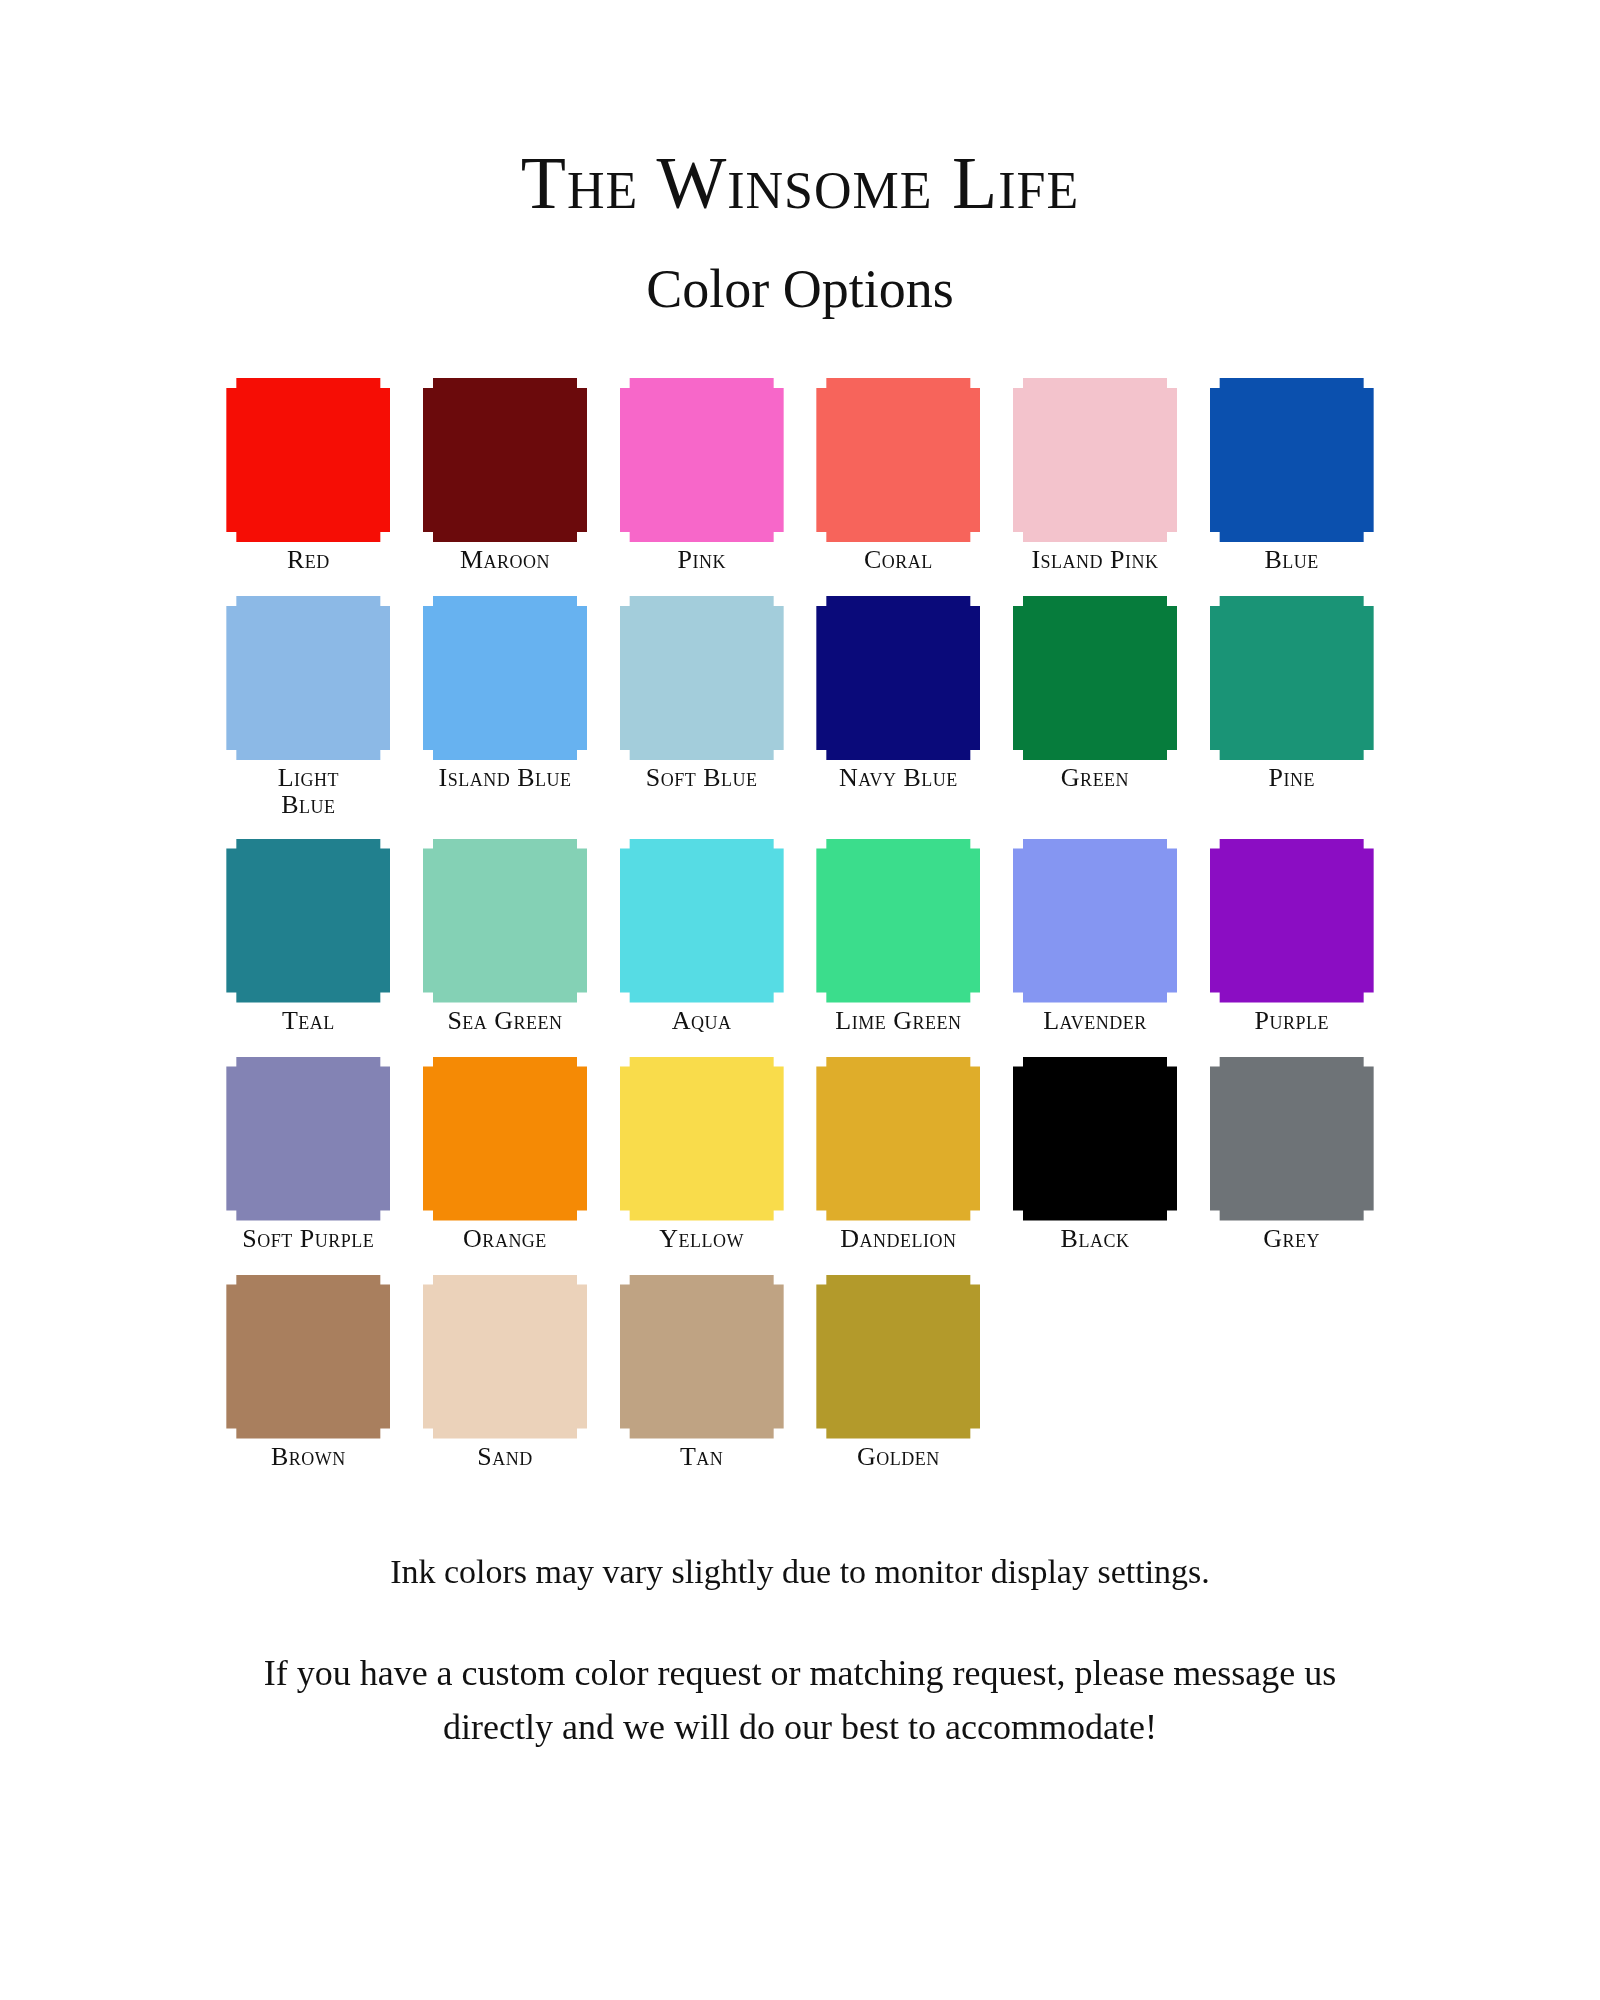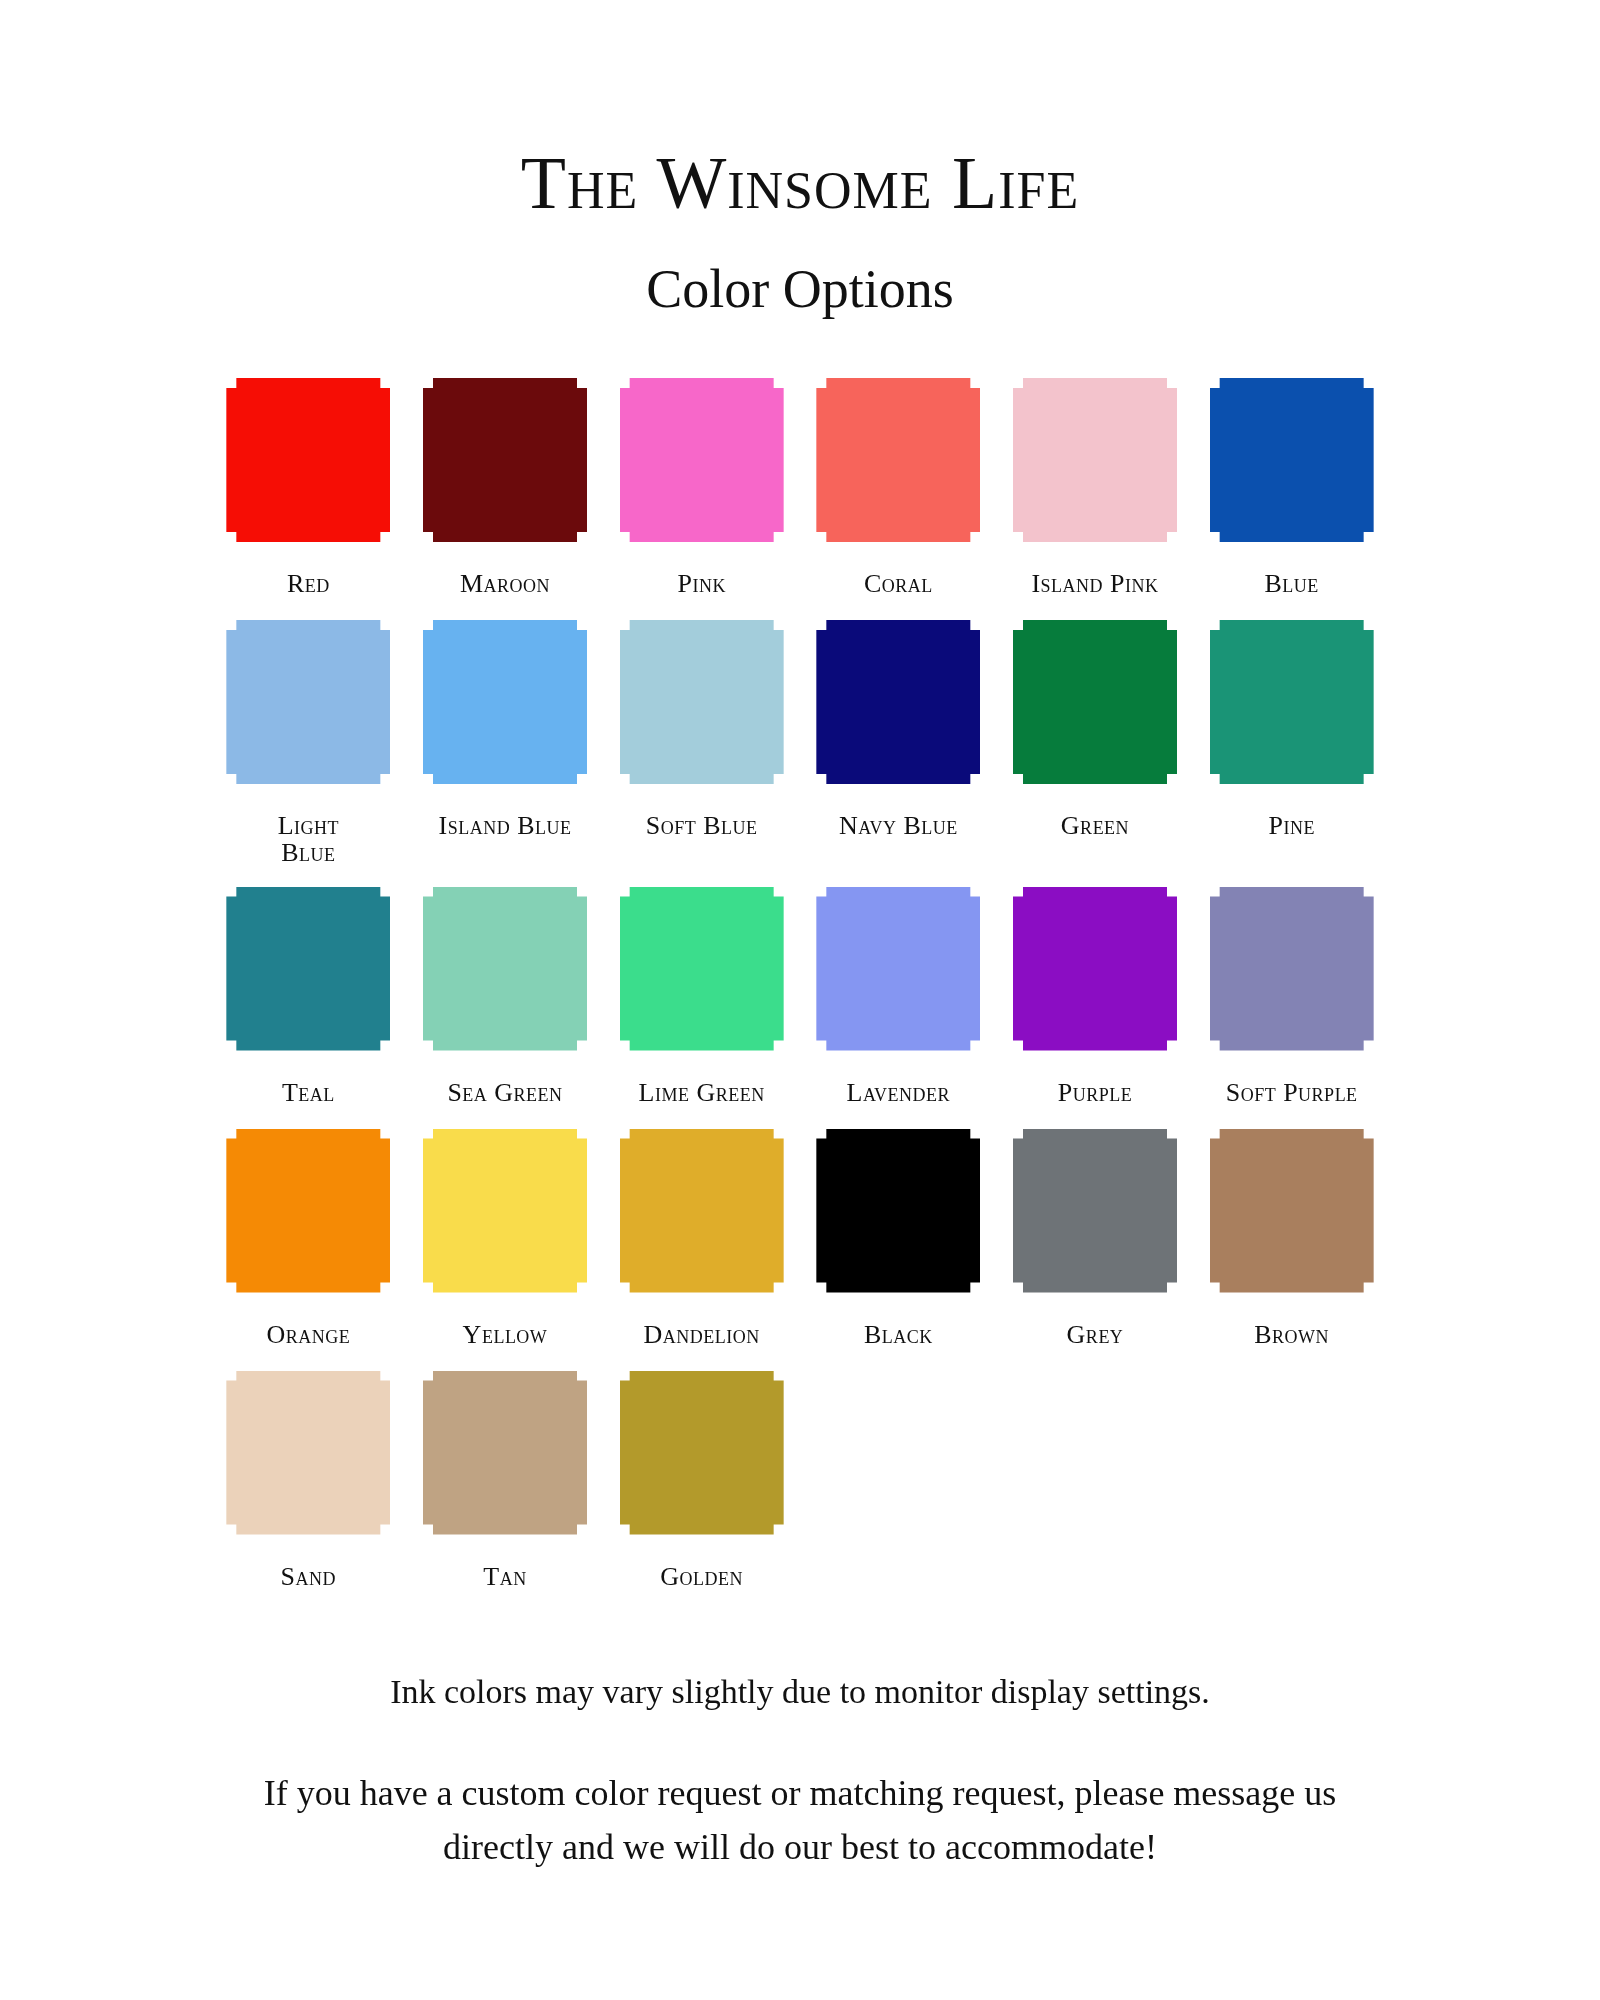--- a/index.html
+++ b/index.html
@@ -62,21 +62,21 @@
     height: 164px;
     
     clip-path: polygon(
       0% 10px, 10px 10px, 10px 0%,
       calc(100% - 10px) 0%, calc(100% - 10px) 10px, 100% 10px,
       100% calc(100% - 10px), calc(100% - 10px) calc(100% - 10px), calc(100% - 10px) 100%,
       10px 100%, 10px calc(100% - 10px), 0% calc(100% - 10px)
     );
   }
   .chip-label {
-    margin-top: 28px;
+    margin-top: 4px;
     font-family: "Liberation Serif", serif;
     font-size: 26px;
     font-variant: small-caps;
     letter-spacing: 0.5px;
     text-align: center;
     line-height: 1.05;
     min-height: 30px;
     white-space: pre-line;
   }
   .footnote {
@@ -157,20 +157,24 @@
       </div>
       <div class="swatch-cell">
         <div class="chip" style="background-color: rgb(33, 128, 142);"></div>
         <div class="chip-label">Teal</div>
       </div>
       <div class="swatch-cell">
         <div class="chip" style="background-color: rgb(132, 209, 181);"></div>
         <div class="chip-label">Sea Green</div>
       </div>
       <div class="swatch-cell">
+        <div class="chip" style="background-color: rgb(86, 220, 228);"></div>
+        <div class="chip-label">Aqua</div>
+      </div>
+      <div class="swatch-cell">
         <div class="chip" style="background-color: rgb(59, 221, 140);"></div>
         <div class="chip-label">Lime Green</div>
       </div>
       <div class="swatch-cell">
         <div class="chip" style="background-color: rgb(133, 150, 242);"></div>
         <div class="chip-label">Lavender</div>
       </div>
       <div class="swatch-cell">
         <div class="chip" style="background-color: rgb(139, 13, 195);"></div>
         <div class="chip-label">Purple</div>

